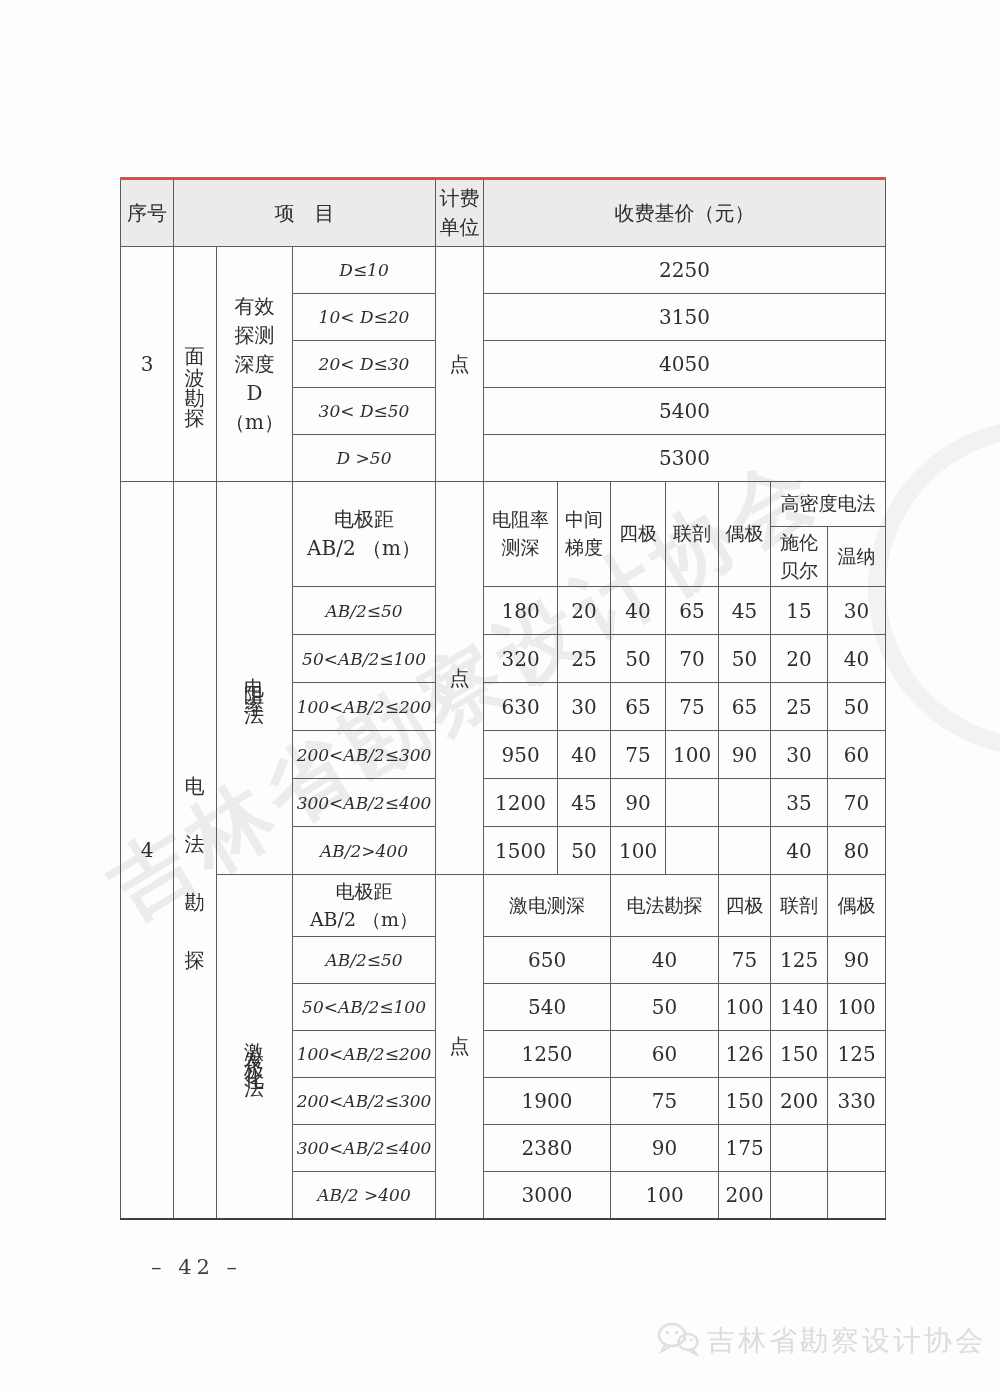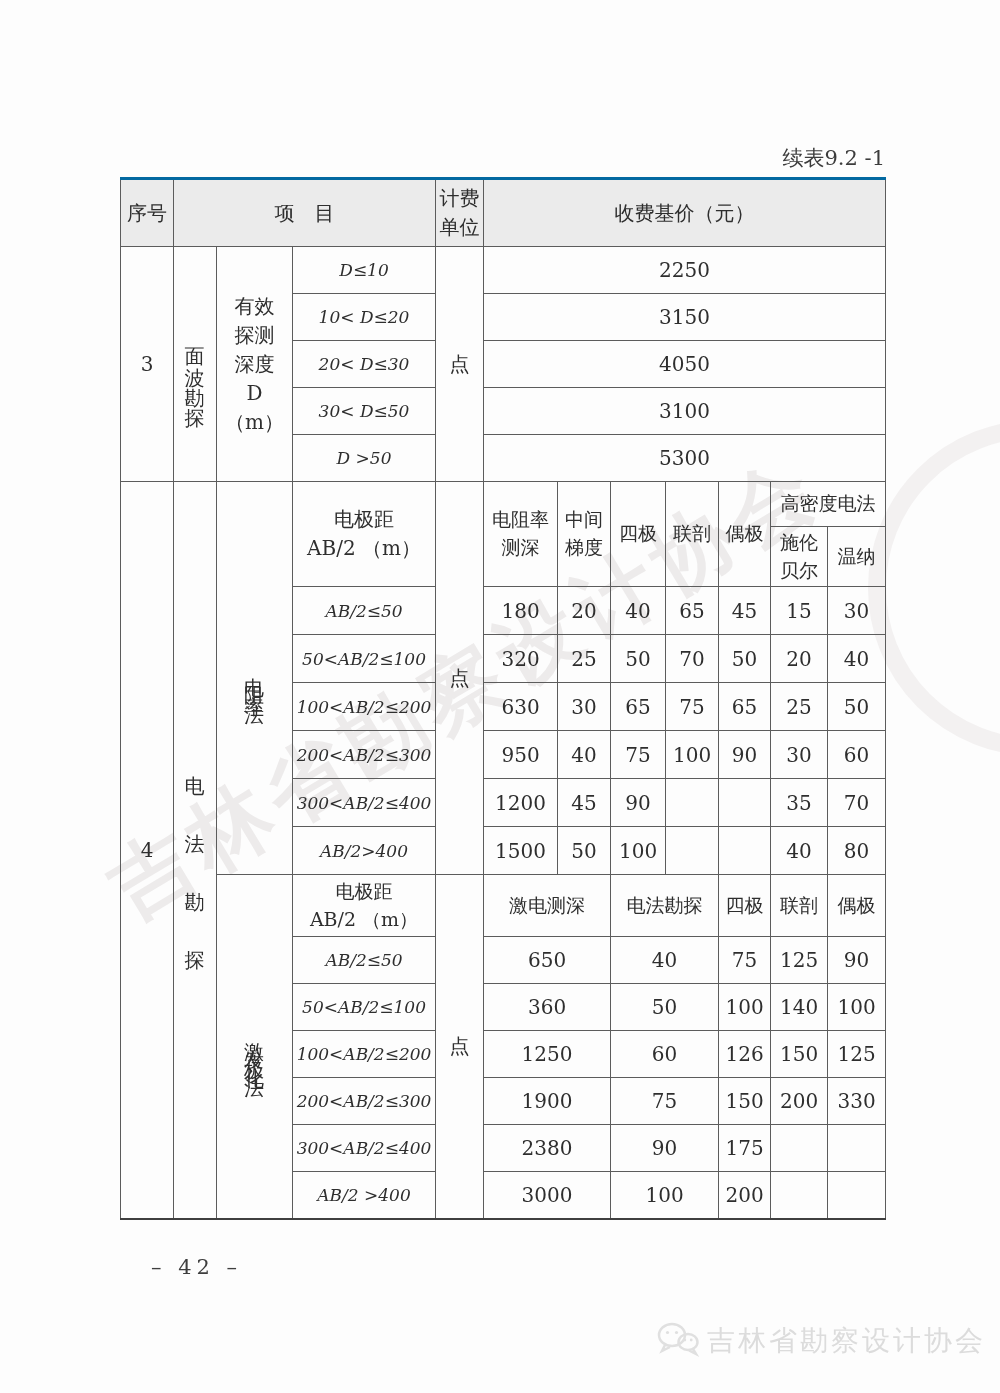--- a/index.html
+++ b/index.html
@@ -31,21 +31,21 @@
   .tbl-wrap{position:absolute;top:177px;left:120px;z-index:1;}
   table{
     border-collapse:collapse;table-layout:fixed;width:765px;
     background:transparent;
   }
   td,th{
     border:1px solid #5c5c5c;text-align:center;vertical-align:middle;
     font-size:20px;font-weight:normal;padding:0 2px;color:#2e2e2e;
     overflow:hidden;
   }
-  table{border-top:3px solid #0369a1;border-bottom:2px solid #3f3f3f;}
+  table{border-top:3px solid #ef4444;border-bottom:2px solid #3f3f3f;}
   .hdr th{background:#ebebeb;}
   .rh{height:68px}
   .r3{height:47px}
   .rh1{height:45px}
   .rh2{height:60px}
   .r4{height:48px}
   .ri{height:62px}
   .r5{height:47px}
   .ml{white-space:pre-line;line-height:1.45;}
   .it{font-style:italic;font-size:17px;}
@@ -72,21 +72,20 @@
   }
 </style>
 </head>
 <body>
 
 <div class="page">
 
   <div class="wm-text">吉林省勘察设计协会</div>
   <div class="wm-emblem"></div>
 
-  <div class="cont-label">续表9.2 -1</div>
 
   <div class="tbl-wrap">
     <table>
       <colgroup>
         <col style="width:53px">
           <col style="width:43px">
           <col style="width:76px">
         <col style="width:143px">
           <col style="width:48px">
           <col style="width:74px">
@@ -121,21 +120,21 @@
       <tr class="r3">
         <td class="it">10&lt; D≤20</td>
         <td colspan="7">3150</td>
       </tr>
       <tr class="r3">
         <td class="it">20&lt; D≤30</td>
         <td colspan="7">4050</td>
       </tr>
       <tr class="r3">
         <td class="it">30&lt; D≤50</td>
-        <td colspan="7">3100</td>
+        <td colspan="7">5400</td>
       </tr>
       <tr class="r3">
         <td class="it">D &gt;50</td>
         <td colspan="7">5300</td>
       </tr>
 
       <tr class="rh1">
         <td rowspan="15">4</td>
         <td rowspan="15"><span class="vt vt3">电法勘探</span></td>
         <td rowspan="8"><span class="vt vt1">电阻率法</span></td>
@@ -233,21 +232,21 @@
       <tr class="r5">
         <td class="it">AB/2≤50</td>
         <td colspan="2">650</td>
         <td colspan="2">40</td>
         <td>75</td>
         <td>125</td>
         <td>90</td>
       </tr>
       <tr class="r5">
         <td class="it">50&lt;AB/2≤100</td>
-        <td colspan="2">360</td>
+        <td colspan="2">540</td>
         <td colspan="2">50</td>
         <td>100</td>
         <td>140</td>
         <td>100</td>
       </tr>
       <tr class="r5">
         <td class="it">100&lt;AB/2≤200</td>
         <td colspan="2">1250</td>
         <td colspan="2">60</td>
         <td>126</td>

